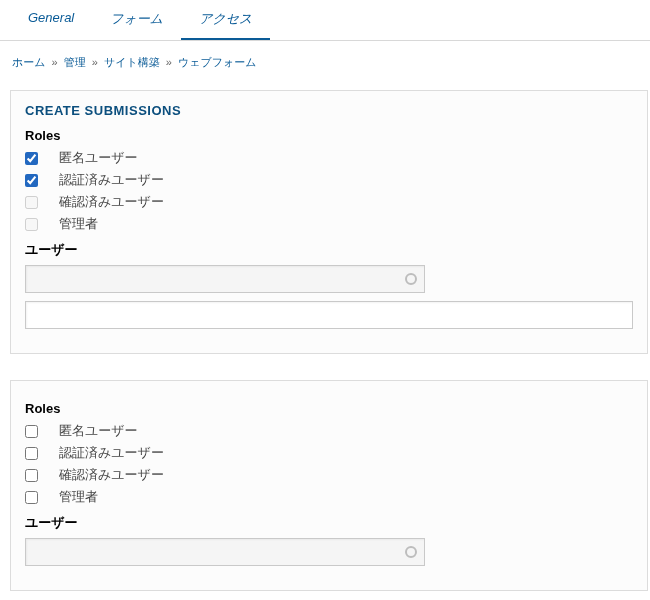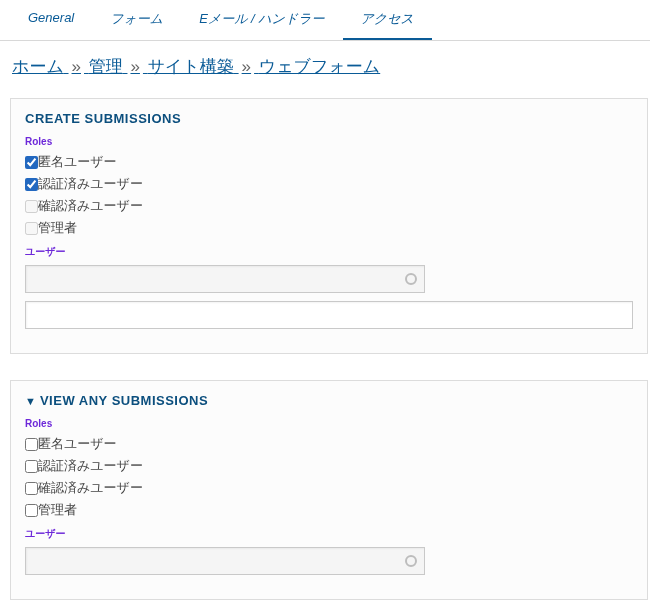--- a/index.html
+++ b/index.html
@@ -23,22 +23,21 @@
       cursor: pointer;
       white-space: nowrap;
     }
     .tab.active {
       border-bottom: 2px solid #0a5b97;
       color: #0a5b97;
     }
     .breadcrumb {
       padding: 14px 12px 12px 12px;
       color: #0a5b97;
-      font-size: 17px;
-      text-decoration: underline;
+      font-size: 11px;
     }
     .breadcrumb .sep { color: #666; margin: 0 3px; }
     .breadcrumb a { color: #0a5b97; text-decoration: none; cursor: pointer; }
     .panel {
       border: 1px solid #dcdcdc;
       background: #fcfcfc;
       margin: 8px 2px 20px 10px;
       padding: 12px 14px 16px 14px;
     }
     .panel.secondary {
@@ -50,30 +49,30 @@
       letter-spacing: 0.5px;
       font-size: 13px;
       margin-bottom: 10px;
     }
     .panel-title.collapsible::before {
       content: "▼ ";
       font-size: 11px;
     }
     .section-label {
       font-weight: bold;
-      color: #6d28d9;
-      font-size: 10px;
+      color: #000000;
+      font-size: 13px;
       margin-top: 8px;
       margin-bottom: 6px;
       display: block;
     }
     .checkbox-row {
       display: flex;
       align-items: center;
-      gap: 0;
+      gap: 21px;
       margin-bottom: 4px;
       color: #444;
       font-size: 13px;
     }
     .checkbox-row input[type=checkbox] {
       width: 13px;
       height: 13px;
       accent-color: #2268c0;
     }
     .checkbox-row input[type=checkbox][disabled] {
@@ -111,21 +110,20 @@
       border: 2px solid #bdbdbd;
       border-radius: 50%;
     }
   </style>
 </head>
 <body>
 
 <div class="tabs">
   <div class="tab">General</div>
   <div class="tab">フォーム</div>
-  <div class="tab">Eメール / ハンドラー</div>
   <div class="tab active">アクセス</div>
 </div>
 
 <div class="breadcrumb">
   <a>ホーム</a>
   <span class="sep">»</span>
   <a>管理</a>
   <span class="sep">»</span>
   <a>サイト構築</a>
   <span class="sep">»</span>
@@ -159,21 +157,20 @@
     <input type="text" class="text-input" value="" style="">
     <span class="throbber"></span>
   </div>
 
   <div class="input-wrap full">
     <input type="text" class="text-input white" value="" style="">
   </div>
 </div>
 
 <div class="panel secondary">
-  <div class="panel-title collapsible">VIEW ANY SUBMISSIONS</div>
 
   <span class="section-label">Roles</span>
 
   <label class="checkbox-row">
     <input type="checkbox" style="">
     <span>匿名ユーザー</span>
   </label>
   <label class="checkbox-row">
     <input type="checkbox" style="">
     <span>認証済みユーザー</span>

